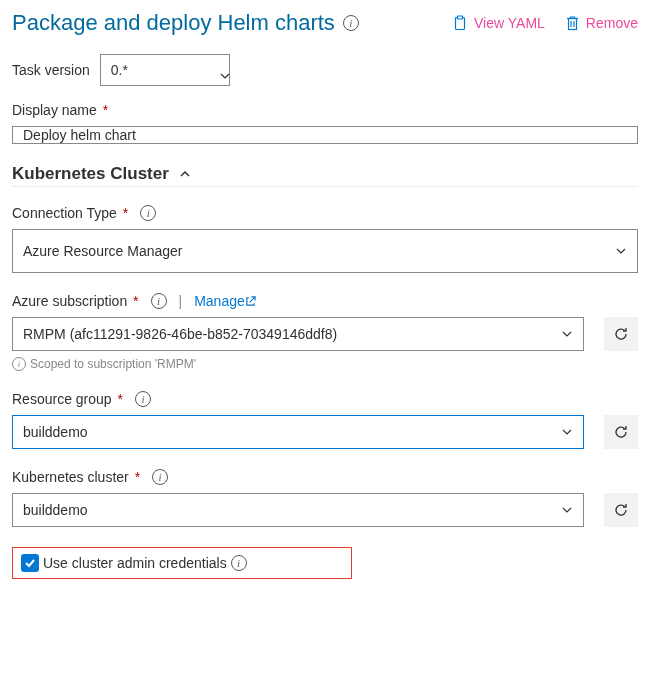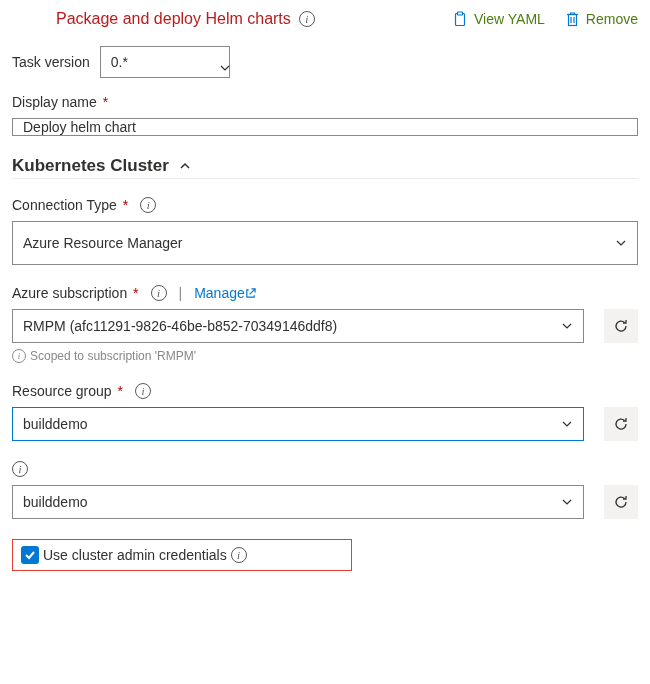--- a/index.html
+++ b/index.html
@@ -16,34 +16,33 @@
       align-items: center;
       justify-content: space-between;
       margin-bottom: 18px;
     }
     .header-left {
       display: flex;
       align-items: center;
       gap: 8px;
     }
     .title {
-      font-size: 16px;
+      font-size: 22px;
       font-weight: 400;
-      color: #b91c1c;
-      margin-left: 44px;
+      color: #0369a1;
     }
     .header-right {
       display: flex;
       gap: 20px;
     }
     .link-btn {
       display: flex;
       align-items: center;
       gap: 6px;
-      color: #4d7c0f;
+      color: #ec4899;
       font-size: 14px;
       cursor: pointer;
     }
     .info-icon {
       display: inline-flex;
       align-items: center;
       justify-content: center;
       width: 16px;
       height: 16px;
       border: 1px solid #595959;
@@ -295,20 +294,21 @@
       <svg width="16" height="16" viewBox="0 0 16 16" fill="none" stroke="#323130" stroke-width="1.3">
         <path d="M13 8a5 5 0 1 1-1.5-3.5"></path>
           <path d="M13 2v3h-3"></path>
       </svg>
     </div>
   </div>
 </div>
 
 <div class="field-block">
   <div class="field-label-row">
+    <span class="label"><span>Kubernetes cluster</span> <span class="req">*</span></span>
     <span class="info-icon">i</span>
   </div>
   <div class="select-row">
     <div class="select-box full" style="height:34px;">
       <span class="val">builddemo</span>
       <svg width="12" height="12" viewBox="0 0 12 12" fill="none" stroke="#323130" stroke-width="1.2">
           <path d="M2 4l4 4 4-4"></path>
         </svg>
     </div>
     <div class="refresh-btn">

